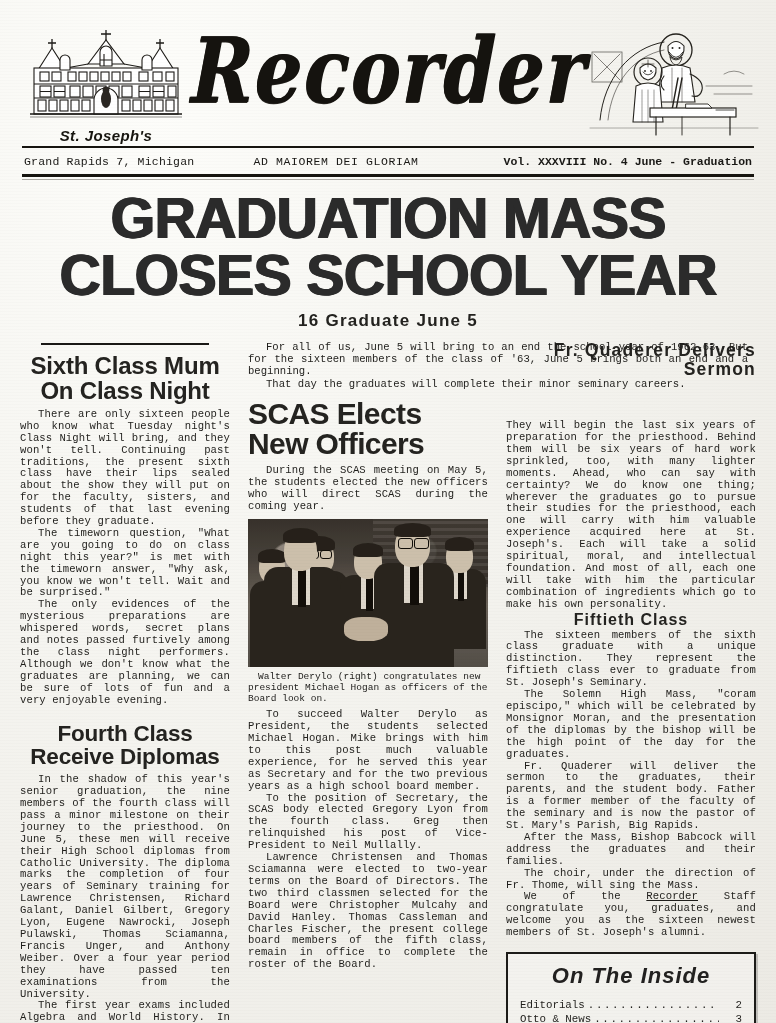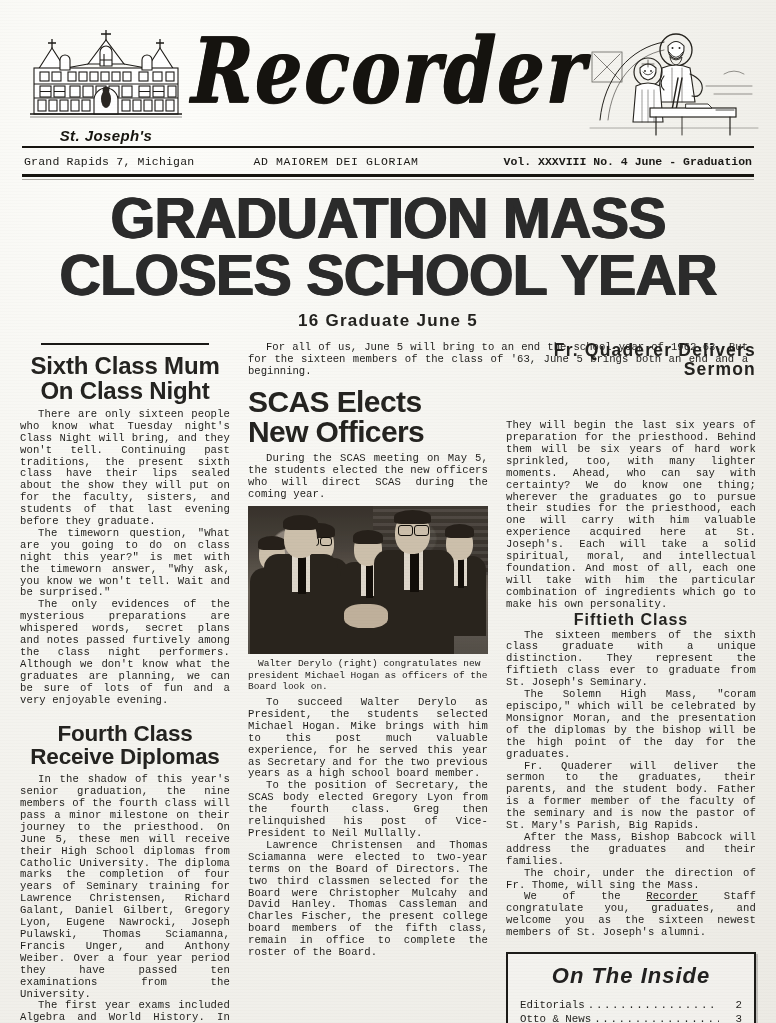--- a/index.html
+++ b/index.html
@@ -408,20 +408,21 @@
         <div>Receive Diplomas</div>
       </div>
       <div class="gap-sm"></div>
       <p class="body">In the shadow of this year's senior graduation, the nine members of the fourth class will pass a minor milestone on their journey to the priesthood. On June 5, these men will receive their High School diplomas from Catholic University. The diploma marks the completion of four years of Seminary training for Lawrence Christensen, Richard Galant, Daniel Gilbert, Gregory Lyon, Eugene Nawrocki, Joseph Pulawski, Thomas Sciamanna, Francis Unger, and Anthony Weiber. Over a four year period they have passed ten examinations from the University.</p>
       <p class="body">The first year exams included Algebra and World History. In the second year they took examinations in Geometry, Biology, and Latin. The Chemistry exam was the only one given during third year. To complete the series they took exams in English, Spanish, Religion and American History this year.</p>
     </div>
 
     <div class="col col-2">
 
       <p class="lead" style="width:500px;position:relative;z-index:3;">For all of us, June 5 will bring to an end the school year of 1962-63. But for the sixteen members of the class of '63, June 5 brings both an end and a beginning.</p>
+      <p class="lead" style="width:500px;position:relative;z-index:3;">That day the graduates will complete their minor seminary careers.</p>
 
       <div class="gap"></div>
       <div class="arthead scas">
         <div>SCAS Elects</div>
         <div>New Officers</div>
       </div>
       <div class="gap-sm"></div>
       <p class="body">During the SCAS meeting on May 5, the students elected the new officers who will direct SCAS during the coming year.</p>
 
       <div class="photo">

